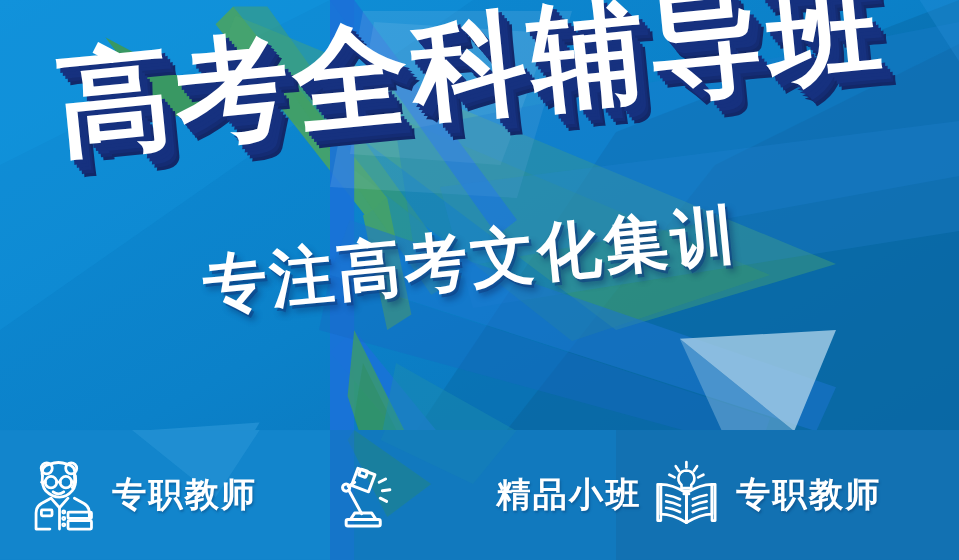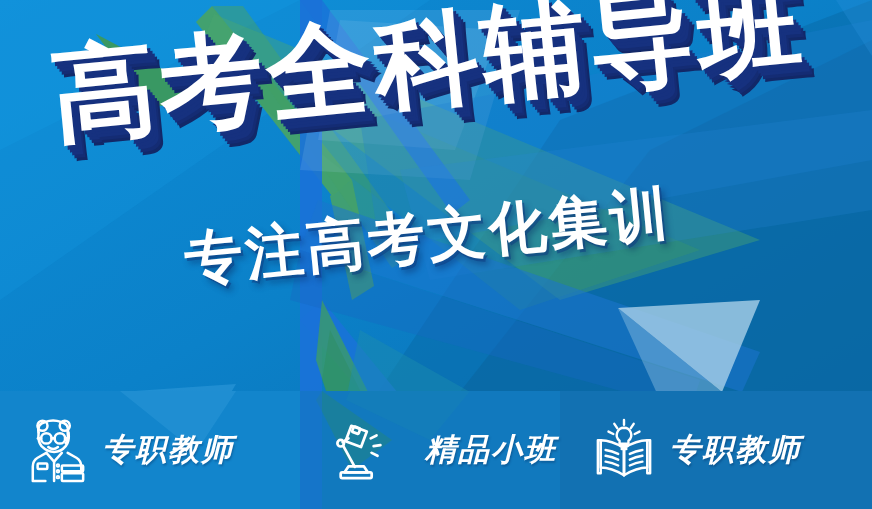--- a/index.html
+++ b/index.html
@@ -79,31 +79,30 @@
 
   
   .features {
     position: absolute;
     left: 0;
     bottom: 0;
     width: 872px;
     height: 118px;
     display: flex;
     align-items: center;
-    font-style: italic;
   }
   .feature {
     flex: 1 1 0;
     display: flex;
     align-items: center;
     justify-content: center;
     gap: 14px;
   }
   .feature:nth-child(1) { justify-content: flex-start; padding-left: 26px; }
-  .feature:nth-child(2) { justify-content: center; padding-left: 0; gap: 32px; }
+  .feature:nth-child(2) { justify-content: space-between; padding-left: 0; gap: 32px; }
   .feature:nth-child(3) { justify-content: flex-start; padding-left: 10px; }
 
   .feature-icon {
     width: 62px;
     height: 66px;
     flex: 0 0 auto;
     display: block;
   }
   .feature-icon svg { display: block; width: 100%; height: 100%; }
 

